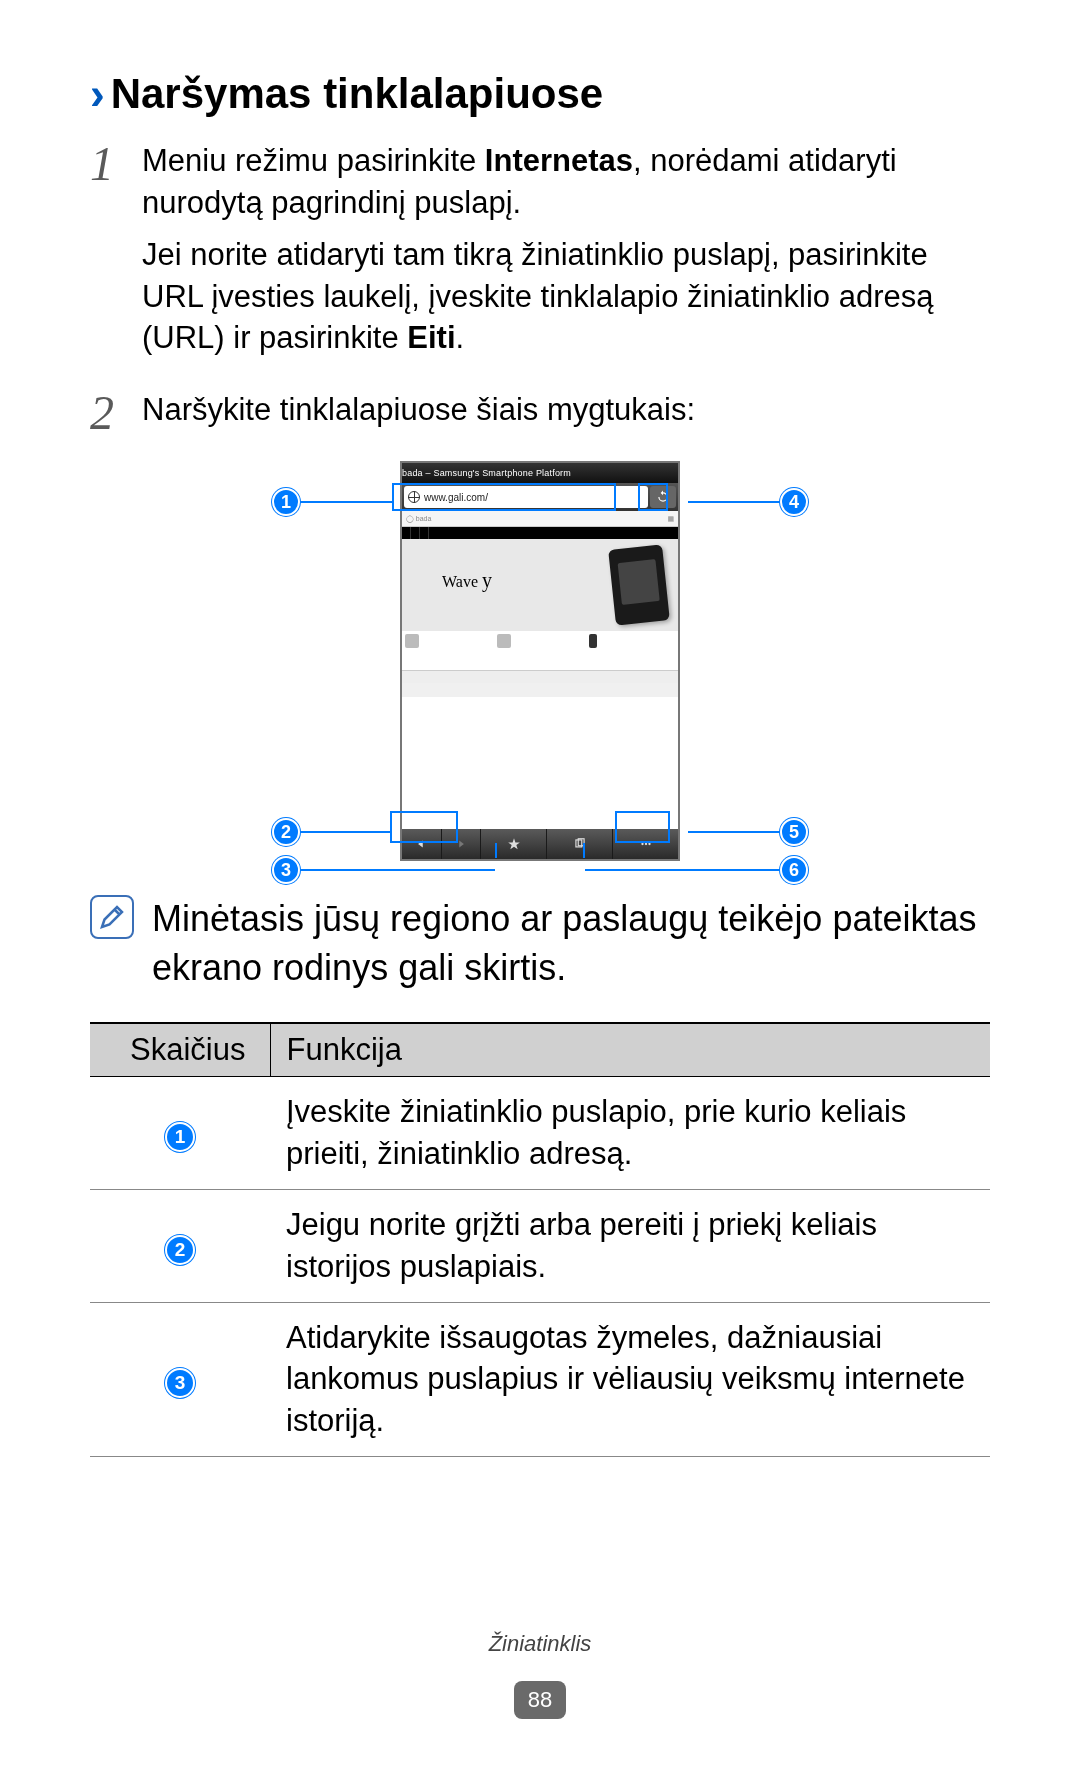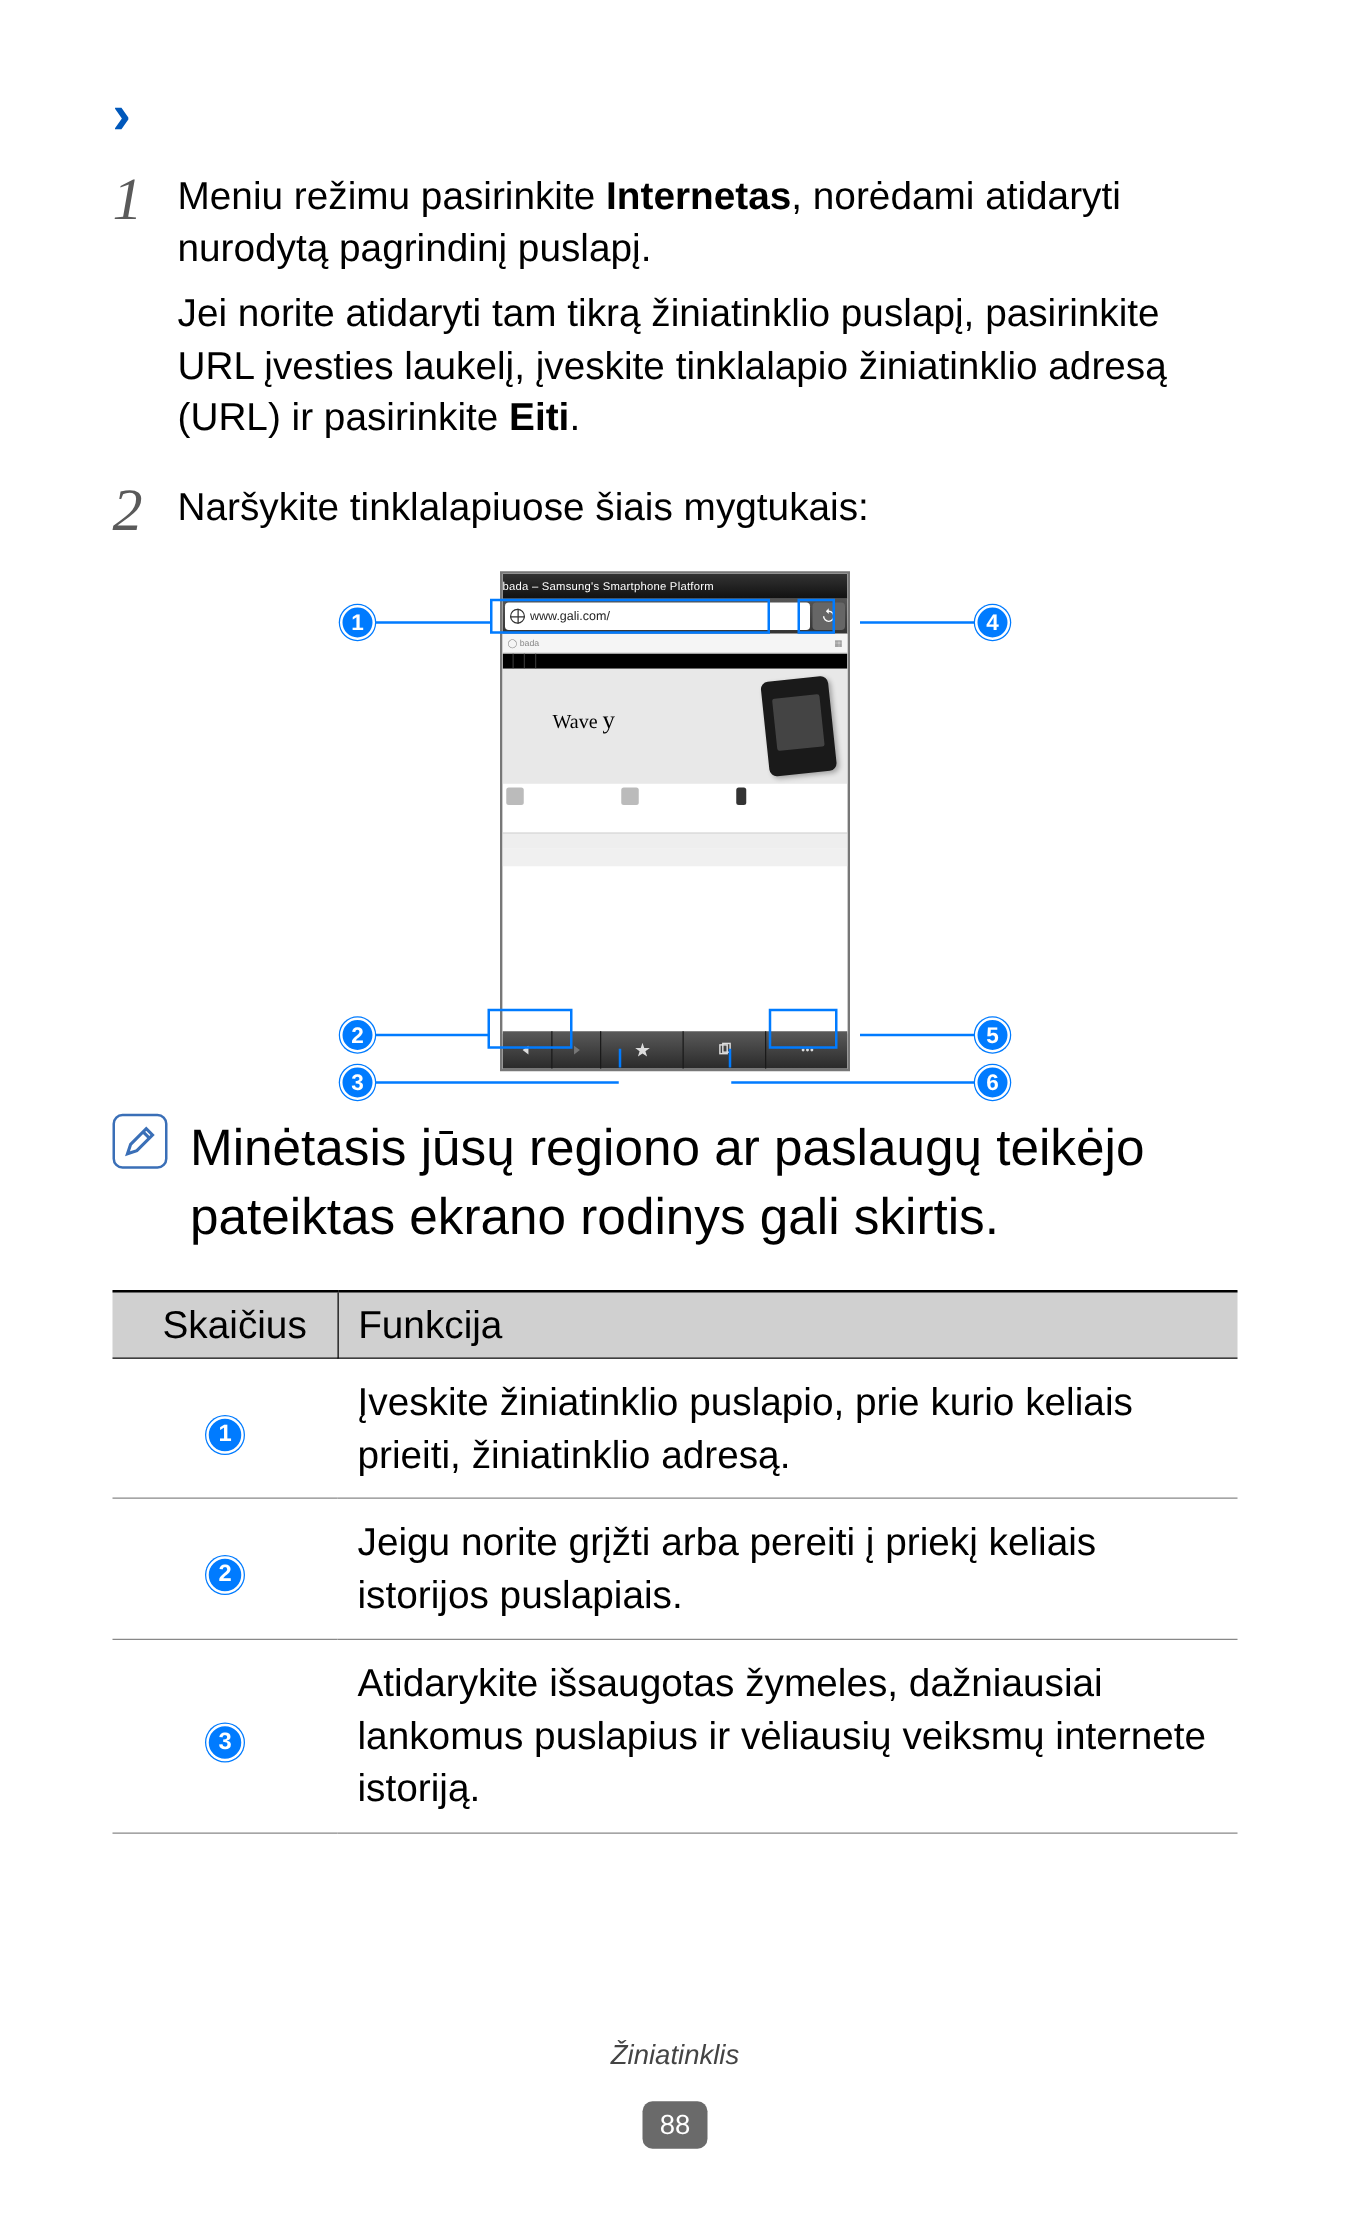--- a/index.html
+++ b/index.html
@@ -277,21 +277,21 @@
   }
   .note-icon-box {
     width: 44px; height: 44px;
     border: 2px solid #3a6fb7;
     border-radius: 8px;
     display: flex; align-items: center; justify-content: center;
     background: #fff;
   }
   .note-icon-box svg { width: 30px; height: 30px; }
   .note-text {
-    font-size: 41px;
+    font-size: 36px;
     line-height: 1.35;
     flex: 1;
     padding-left: 12px;
   }
 
   
   .func-table {
     width: 100%;
     border-collapse: collapse;
     margin-top: 4px;
@@ -355,20 +355,21 @@
     font-size: 22px;
   }
 </style>
 </head>
 <body>
 
 <div class="page">
 
   <div class="section-title">
     <span class="chevron">›</span>
+    <span class="title-text">Naršymas tinklalapiuose</span>
   </div>
 
   <div class="step">
     <div class="step-num">1</div>
     <div class="step-body">
       <p>
         <span>Meniu režimu pasirinkite </span><span class="bold">Internetas</span><span>, norėdami atidaryti nurodytą pagrindinį puslapį.</span>
       </p>
       <p>
         <span>Jei norite atidaryti tam tikrą žiniatinklio puslapį, pasirinkite URL įvesties laukelį, įveskite tinklalapio žiniatinklio adresą (URL) ir pasirinkite </span><span class="bold">Eiti</span><span>.</span>

